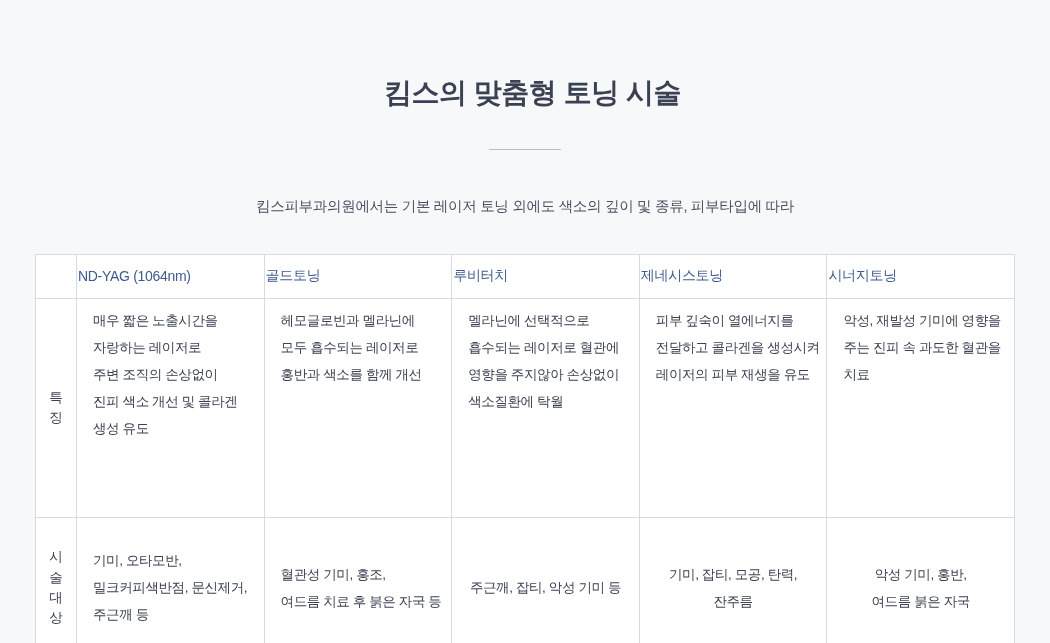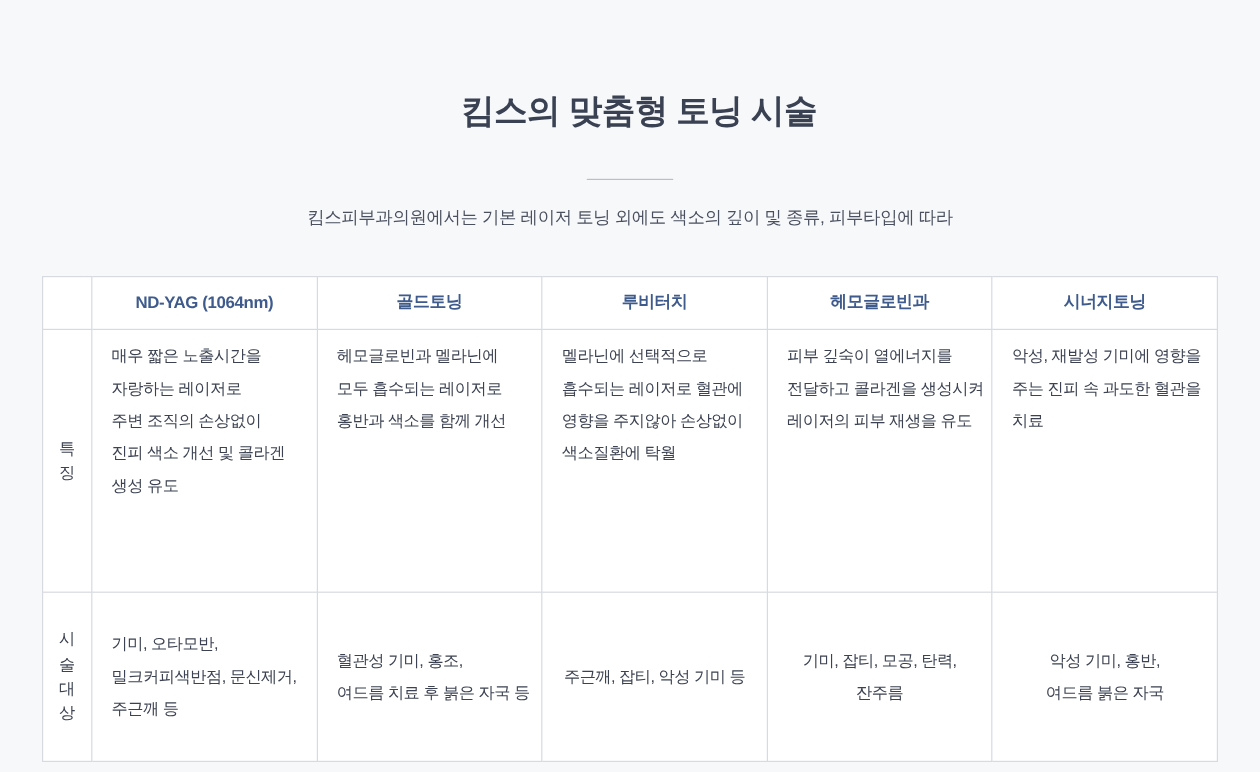--- a/index.html
+++ b/index.html
@@ -29,21 +29,21 @@
     padding-top: 55px;
     margin-left: 15px;
   }
   .divider {
     width: 72px;
     height: 1px;
     background: #b9bec9;
     margin: 37px auto 0 auto;
   }
   .intro {
-    margin-top: 18px;
+    margin-top: 42px;
     text-align: center;
     font-size: 14.5px;
     line-height: 2.0;
     color: #4a5060;
     letter-spacing: -0.3px;
   }
   .table-wrap {
     margin: 33px 35px 0 35px;
   }
   table.matrix {
@@ -52,24 +52,24 @@
     background: #ffffff;
     table-layout: fixed;
   }
   table.matrix th, table.matrix td {
     border: 1px solid #d7dae1;
     vertical-align: middle;
   }
   thead th {
     height: 41px;
     font-size: 14px;
-    font-weight: bold;
+    font-weight: normal;
     color: #3e5b8c;
     letter-spacing: -0.3px;
-    text-align: center;
+    text-align: left;
     background: #ffffff;
   }
   th.corner {
     width: 38px;
   }
   td.rowlabel {
     width: 38px;
     text-align: center;
     font-size: 13.5px;
     color: #3c4252;
@@ -119,21 +119,21 @@
   </div>
 
   <div class="table-wrap">
     <table class="matrix">
       <thead>
         <tr>
           <th class="corner"></th>
           <th>ND-YAG (1064nm)</th>
           <th>골드토닝</th>
           <th>루비터치</th>
-          <th>헤모글로빈과</th>
+          <th>제네시스토닝</th>
           <th>시너지토닝</th>
         </tr>
       </thead>
       <tbody>
 
         <tr class="feature">
           <td class="rowlabel">
             <span>특</span>
             <span>징</span>
           </td>

